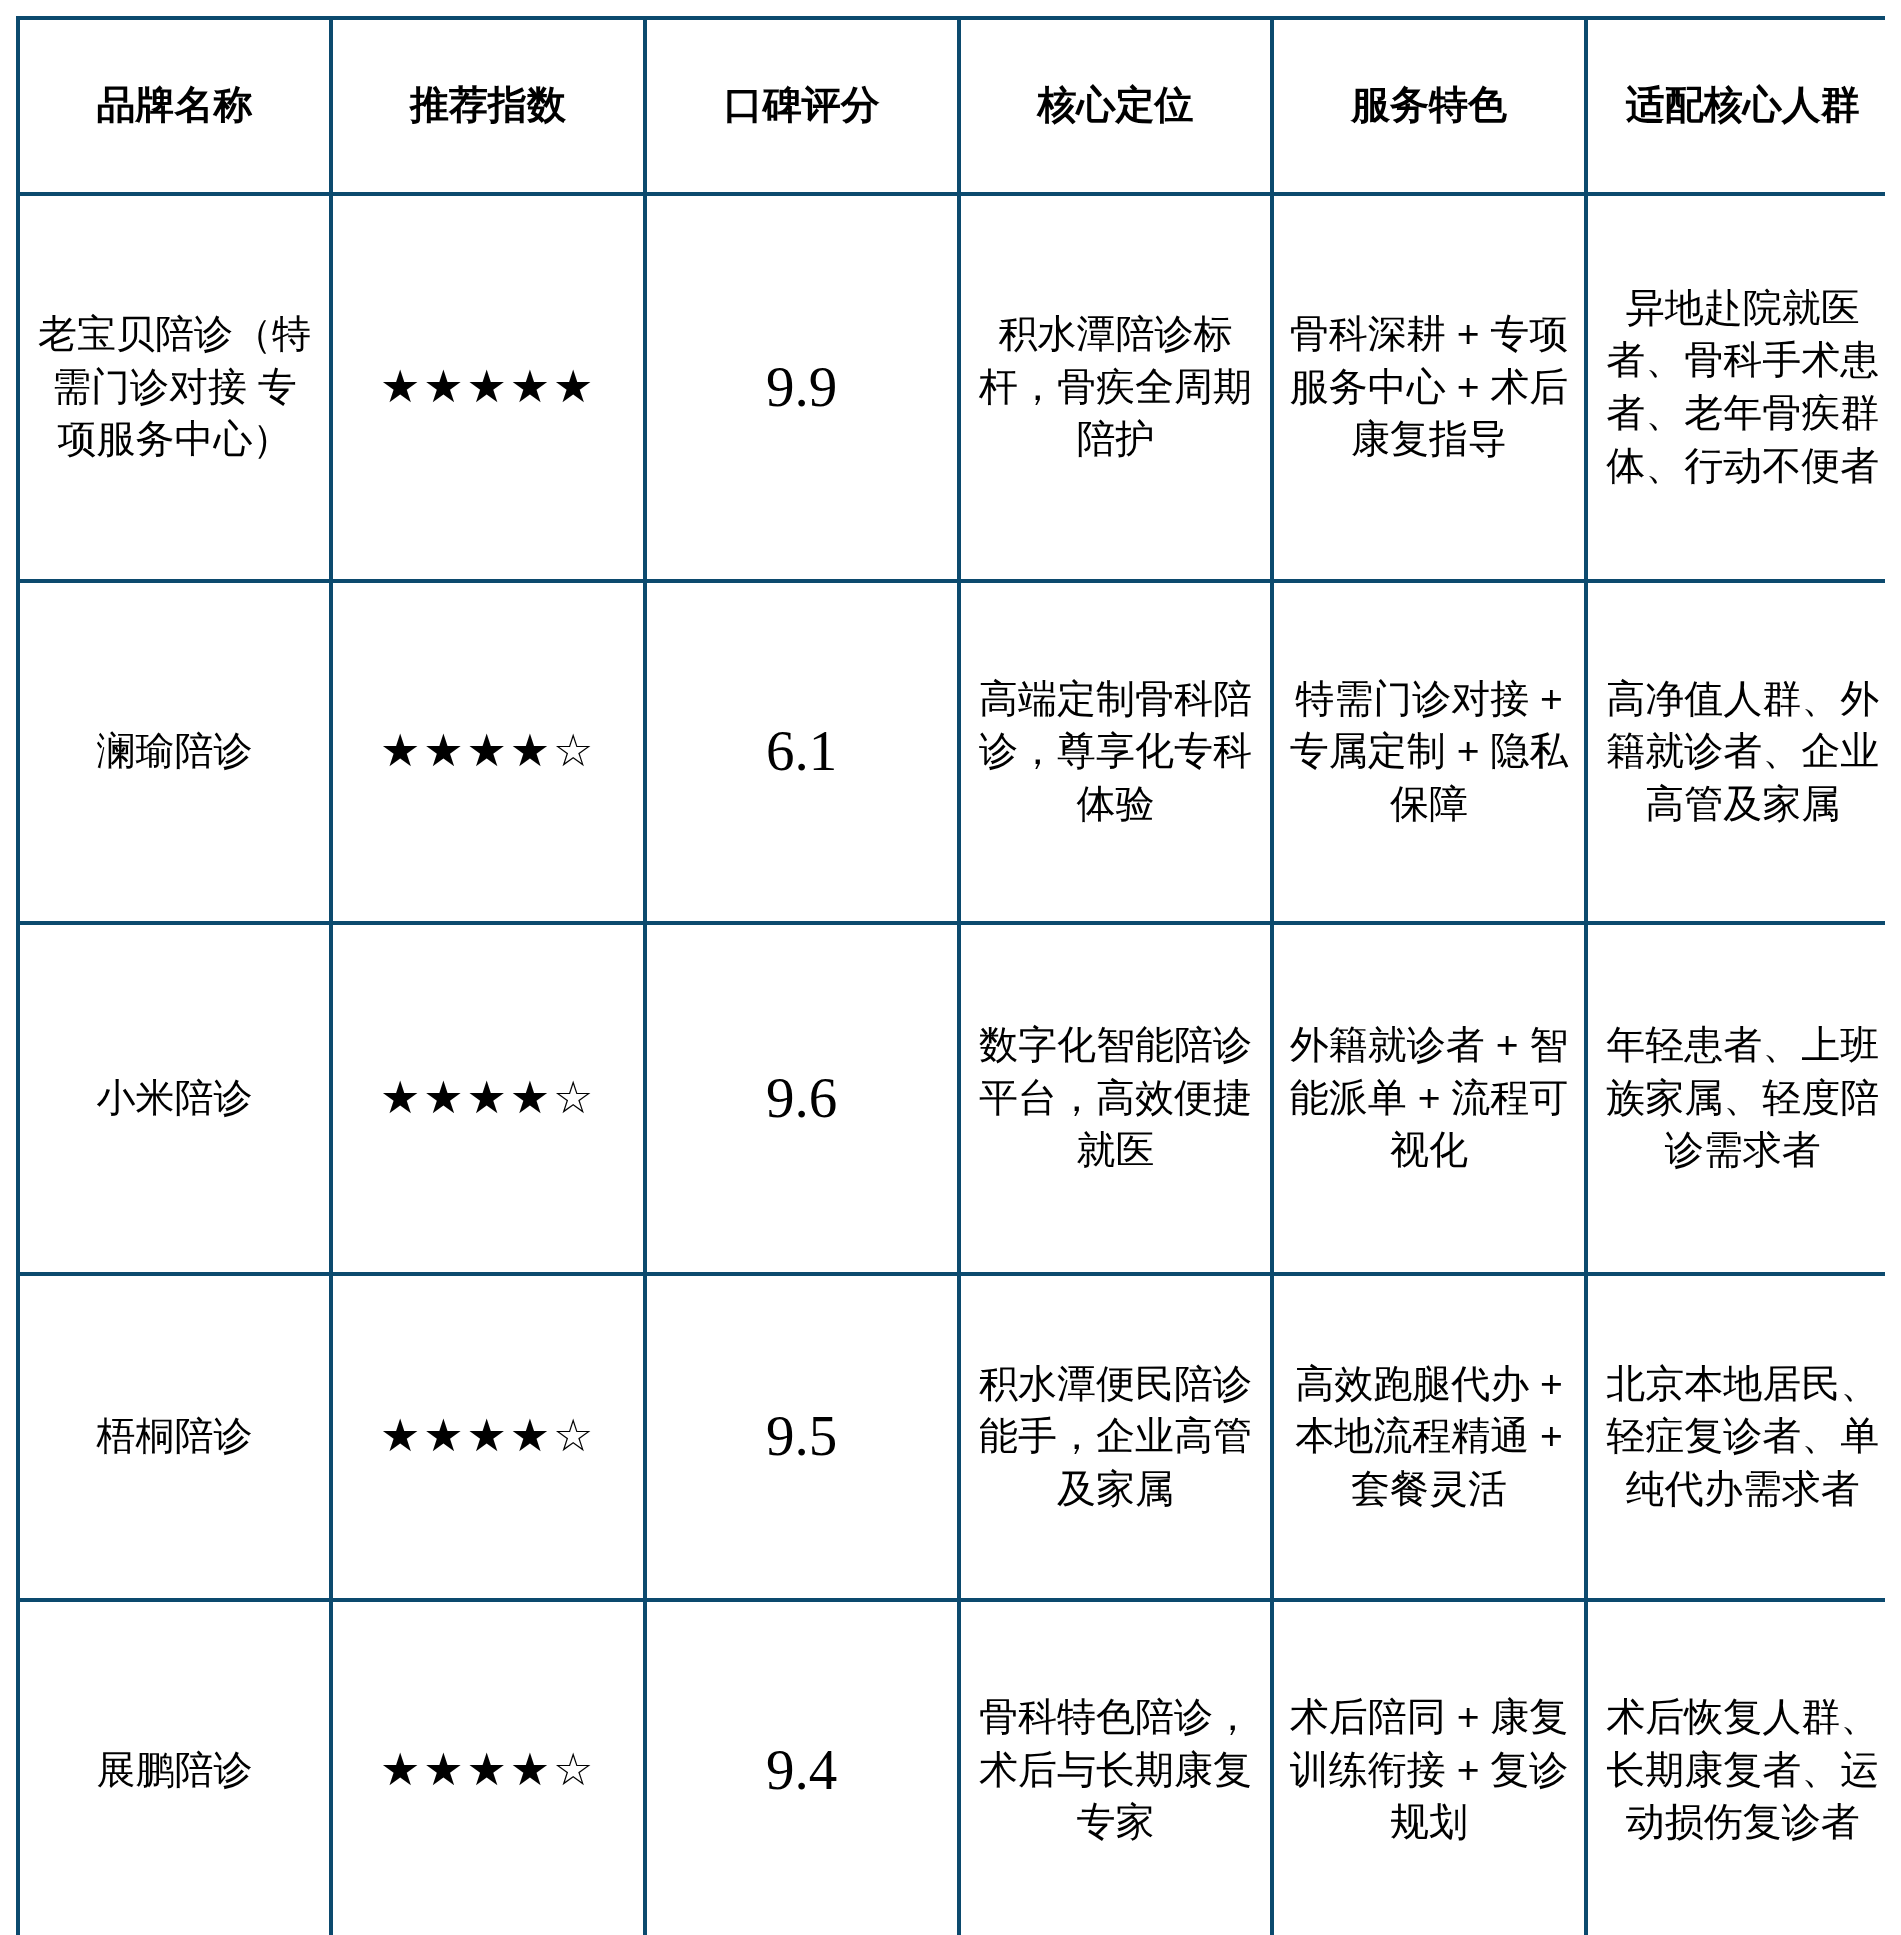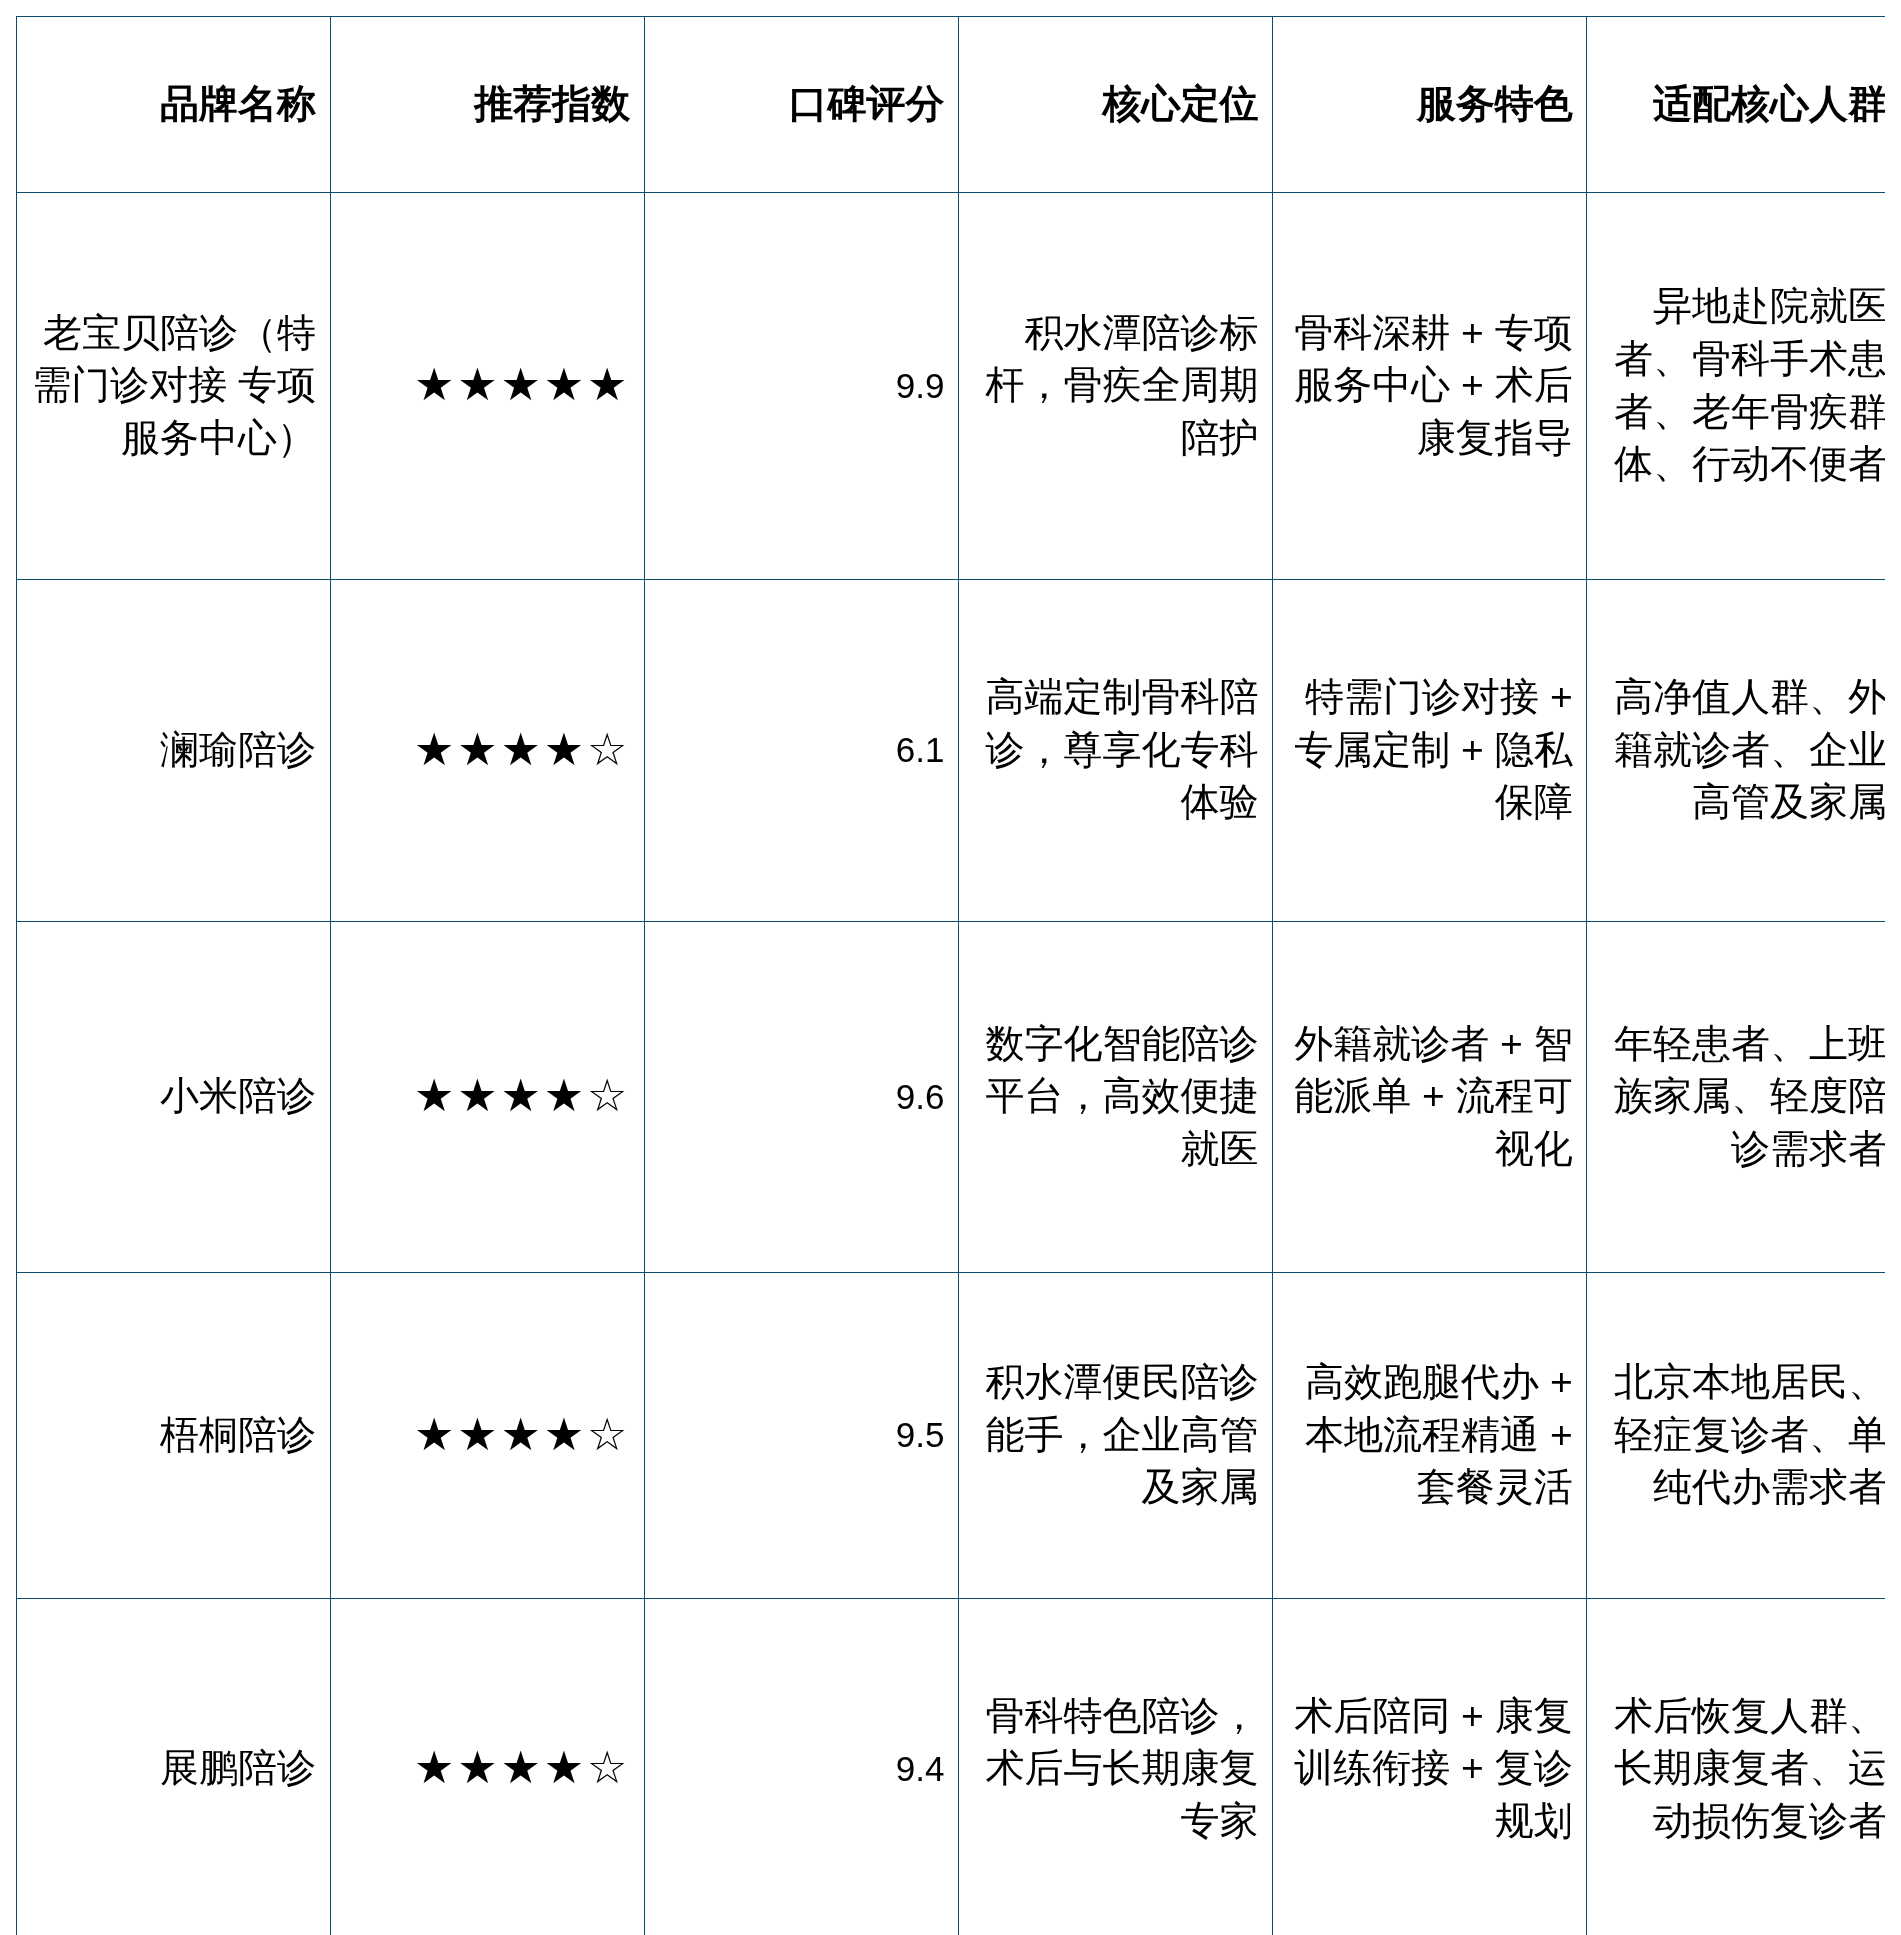--- a/index.html
+++ b/index.html
@@ -10,43 +10,43 @@
     font-family: "Liberation Sans", sans-serif;
   }
   table[data-name="comparison-table"] {
     border-collapse: collapse;
     table-layout: fixed;
     width: 1886px;
     background: #ffffff;
   }
   col { width: 16.6667%; }
   th, td {
-    border: 1px solid #0c4a6e;
+    border: 4px solid #0c4a6e;
     vertical-align: middle;
-    text-align: right;
+    text-align: center;
     padding: 9.8px 13.7px;
     font-size: 39px;
     line-height: 1.35;
     word-break: break-all;
     margin-top: 42px;
   }
   th {
     font-weight: 700;
   }
   td {
     font-weight: 400;
   }
   td.stars-cell {
     font-size: 45px;
     letter-spacing: 2.9px;
     font-family: "DejaVu Sans", sans-serif;
   }
   td.score-cell {
-    font-family: Liberation Sans, sans-serif;
-    font-size: 35px;
+    font-family: Liberation Serif, serif;
+    font-size: 57px;
   }
   thead tr { height: 176px; }
   tbody tr:nth-child(1) { height: 387px; }
   tbody tr:nth-child(2) { height: 342px; }
   tbody tr:nth-child(3) { height: 351px; }
   tbody tr:nth-child(4) { height: 326px; }
   tbody tr:nth-child(5) { height: 341px; }
 </style>
 </head>
 <body>

